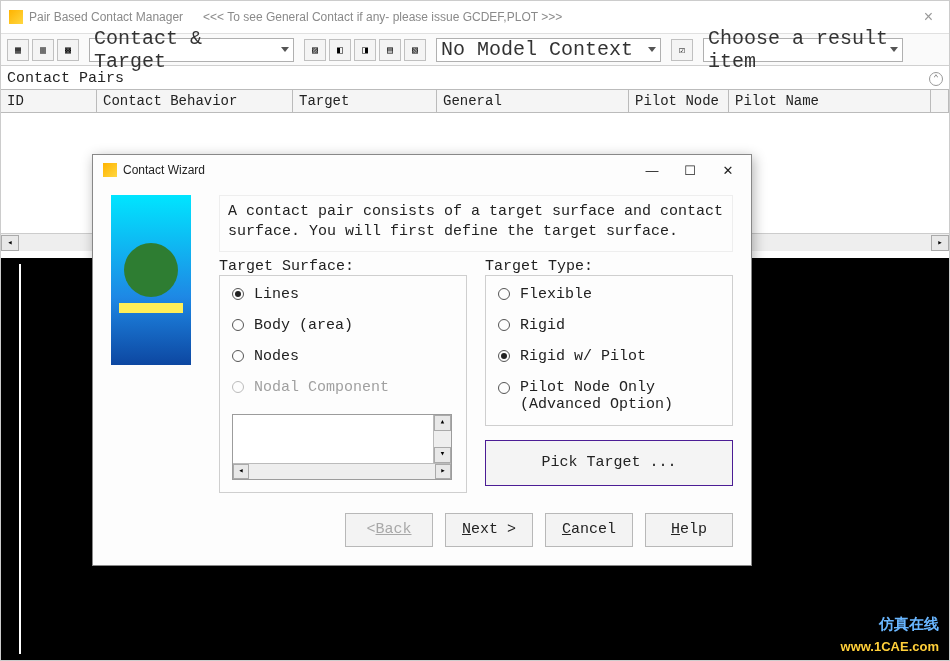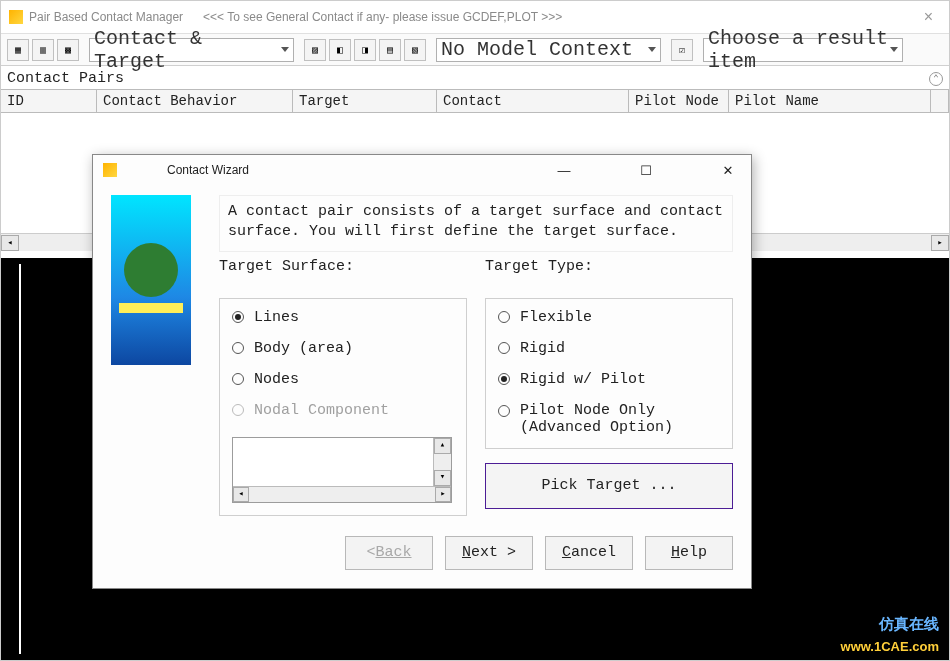--- a/index.html
+++ b/index.html
@@ -144,21 +144,20 @@
   font-family: "Courier New", monospace;
 }
 .wiz-titlebar {
   display:flex;
   align-items:center;
   height:30px;
   padding:0 4px;
   font-family: Arial, sans-serif;
   font-size:12px;
   color:#222;
-  gap:44px;
 }
 .wiz-titlebar .app-icon{
   width:14px;height:14px;margin:0 6px;
   background: linear-gradient(135deg,#ffb300,#ffd740);
 }
 .wiz-titlebar .spacer{flex:1;}
 .wiz-titlebar .win-btn{
   width:38px;height:26px;
   display:inline-flex;align-items:center;justify-content:center;
   font-family:Arial;font-size:13px;color:#222;
@@ -190,21 +189,21 @@
   margin-bottom:6px;
 }
 .two-col{
   display:flex;
   gap:18px;
 }
 .col{flex:1;}
 .col-title{
   font-size:15px;
   color:#222;
-  margin-bottom:23px;
+  margin-bottom:0;
 }
 .groupbox{
   border:1px solid #cfcfcf;
   padding:10px 12px 12px;
   display:flex;
   flex-direction:column;
   gap:14px;
 }
 .radio-row{
   display:flex;align-items:center;gap:10px;
@@ -321,21 +320,21 @@
 
   <div class="section-label">
     <span>Contact Pairs</span>
     <span class="rollup">⌃</span>
   </div>
 
   <div class="grid-header">
     <div class="gh-cell" style="width:96px">ID</div>
     <div class="gh-cell" style="width:196px">Contact Behavior</div>
     <div class="gh-cell" style="width:144px">Target</div>
-    <div class="gh-cell" style="width:192px">Contact</div>
+    <div class="gh-cell" style="width:192px">General</div>
     <div class="gh-cell" style="width:100px">Pilot Node</div>
     <div class="gh-cell" style="flex:1">Pilot Name</div>
     <div class="gh-cell" style="width:18px"></div>
   </div>
   <div class="grid-body"></div>
   <div class="hbar">
     <span class="arrow-btn">◂</span>
     <span class="track"></span>
     <span class="arrow-btn">▸</span>
   </div>

